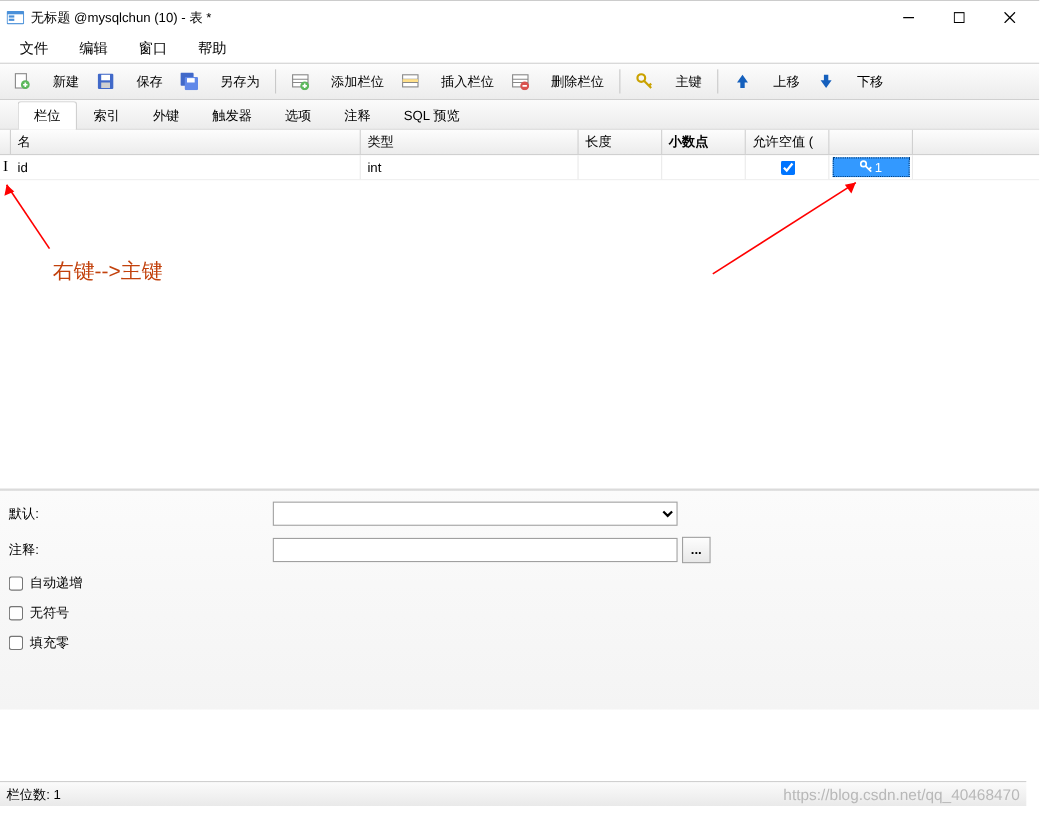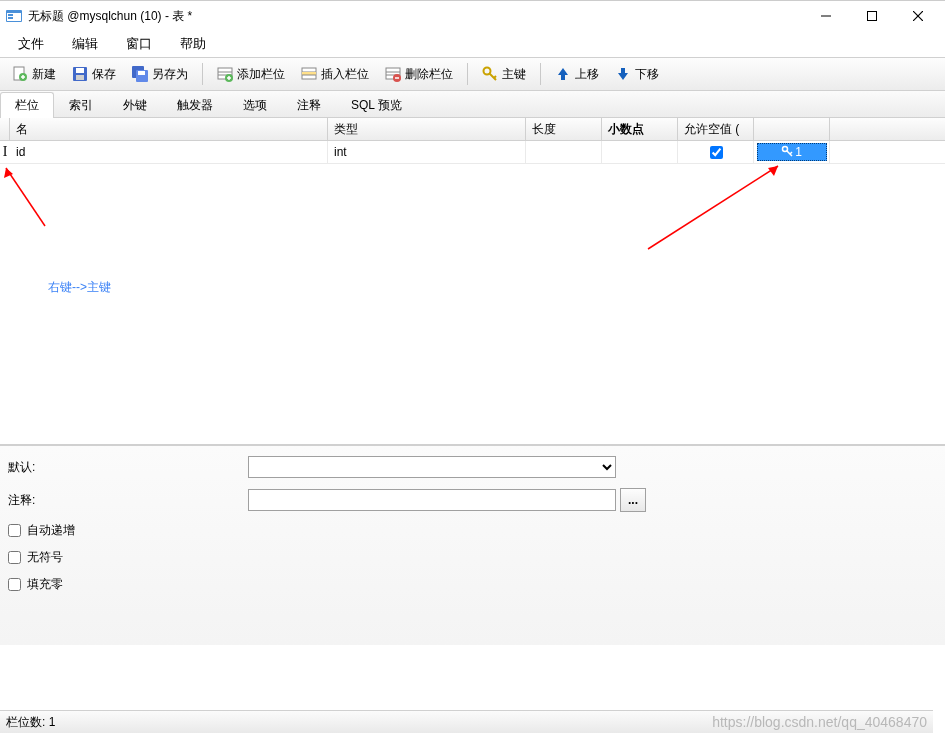--- a/index.html
+++ b/index.html
@@ -9,43 +9,43 @@
   .titlebar .appicon{width:16px;height:16px;margin:0 6px 0 2px;}
   .title-text{flex:0 0 auto;font-size:12px;}
   .title-spacer{flex:1;}
   .winbtns{display:flex;height:30px;}
   .winbtn{width:46px;height:30px;display:flex;align-items:center;justify-content:center;}
   
   .menubar{height:26px;display:flex;align-items:center;padding:0 4px;gap:0;background:#fff;}
   .menuitem{padding:3px 14px;font-size:13px;}
   
   .toolbar{height:32px;background:linear-gradient(#fdfdfd,#ececec);border-top:1px solid #d0d0d0;border-bottom:1px solid #d0d0d0;display:flex;align-items:center;padding:0 4px;gap:0;}
-  .tbtn{display:flex;align-items:center;padding:3px 6px;margin:0 1px;border:1px solid transparent;border-radius:3px;font-size:12px;gap:4px;}
+  .tbtn{display:flex;align-items:center;padding:3px 6px;margin:0 1px;border:1px solid transparent;border-radius:3px;font-size:12px;gap:20px;}
   .tsep{width:1px;height:22px;background:#c9c9c9;margin:0 6px;}
   .ticon{width:16px;height:16px;display:inline-block;}
   
-  .tabbar{height:26px;background:linear-gradient(#fbfbfb,#ececec);border-bottom:1px solid #d0d0d0;display:flex;align-items:flex-end;padding-left:0;}
+  .tabbar{height:26px;background:linear-gradient(#fbfbfb,#ececec);border-bottom:1px solid #d0d0d0;display:flex;align-items:flex-end;padding-left:16px;}
   .tab{padding:4px 14px;font-size:12px;border:1px solid transparent;border-bottom:none;position:relative;top:1px;}
   .tab.active{background:#fff;border-color:#d0d0d0;border-top-left-radius:3px;border-top-right-radius:3px;}
   
   .grid{border-bottom:1px solid #d0d0d0;}
   .grid-head{display:flex;height:22px;background:linear-gradient(#fdfdfd,#ececec);border-bottom:1px solid #d0d0d0;}
   .grid-head .gh{border-right:1px solid #d0d0d0;padding:3px 6px;font-size:12px;box-sizing:border-box;}
   .grid-row{display:flex;height:22px;border-bottom:1px solid #eaeaea;align-items:center;}
   .grid-row .gc{border-right:1px solid #eaeaea;padding:2px 6px;box-sizing:border-box;height:22px;display:flex;align-items:center;}
   .col-name{width:318px;}
   .col-type{width:198px;}
   .col-len{width:76px;}
   .col-dec{width:76px;font-weight:bold;}
   .col-null{width:76px;justify-content:center;}
   .col-key{width:76px;justify-content:center;}
   .key-cell{background:#3399ff;color:#fff;display:flex;align-items:center;justify-content:center;gap:2px;height:18px;margin:2px 2px;border:1px dotted #003d7a;box-sizing:border-box;min-width:70px}
   .grid-area{height:280px;background:#fff;position:relative;}
   
-  .note{position:absolute;color:#3b82f6;font-size:12px;margin-top:45px;}
+  .note{position:absolute;color:#c2410c;font-size:19px;}
   .arrow{position:absolute;pointer-events:none;}
   
   .prop-panel{border-top:1px solid #d0d0d0;background:linear-gradient(#fbfbfb,#f4f4f4);padding:10px 8px;height:200px;box-sizing:border-box;}
   .prop-row{display:flex;align-items:center;margin-bottom:10px;}
   .prop-label{width:240px;font-size:12px;}
   .prop-select{width:368px;height:22px;border:1px solid #a0a0a0;background:#fff;font-size:12px;}
   .prop-input{width:368px;height:22px;border:1px solid #a0a0a0;background:#fff;font-size:12px;padding:0 4px;box-sizing:border-box;}
   .ellipsis-btn{width:24px;height:22px;margin-left:4px;border:1px solid #a0a0a0;background:linear-gradient(#fdfdfd,#e8e8e8);display:flex;align-items:center;justify-content:center;font-weight:bold;}
   .chkrow{display:flex;margin-bottom:10px;font-size:12px;}
   .chkrow input{margin:0 6px 0 0;}

